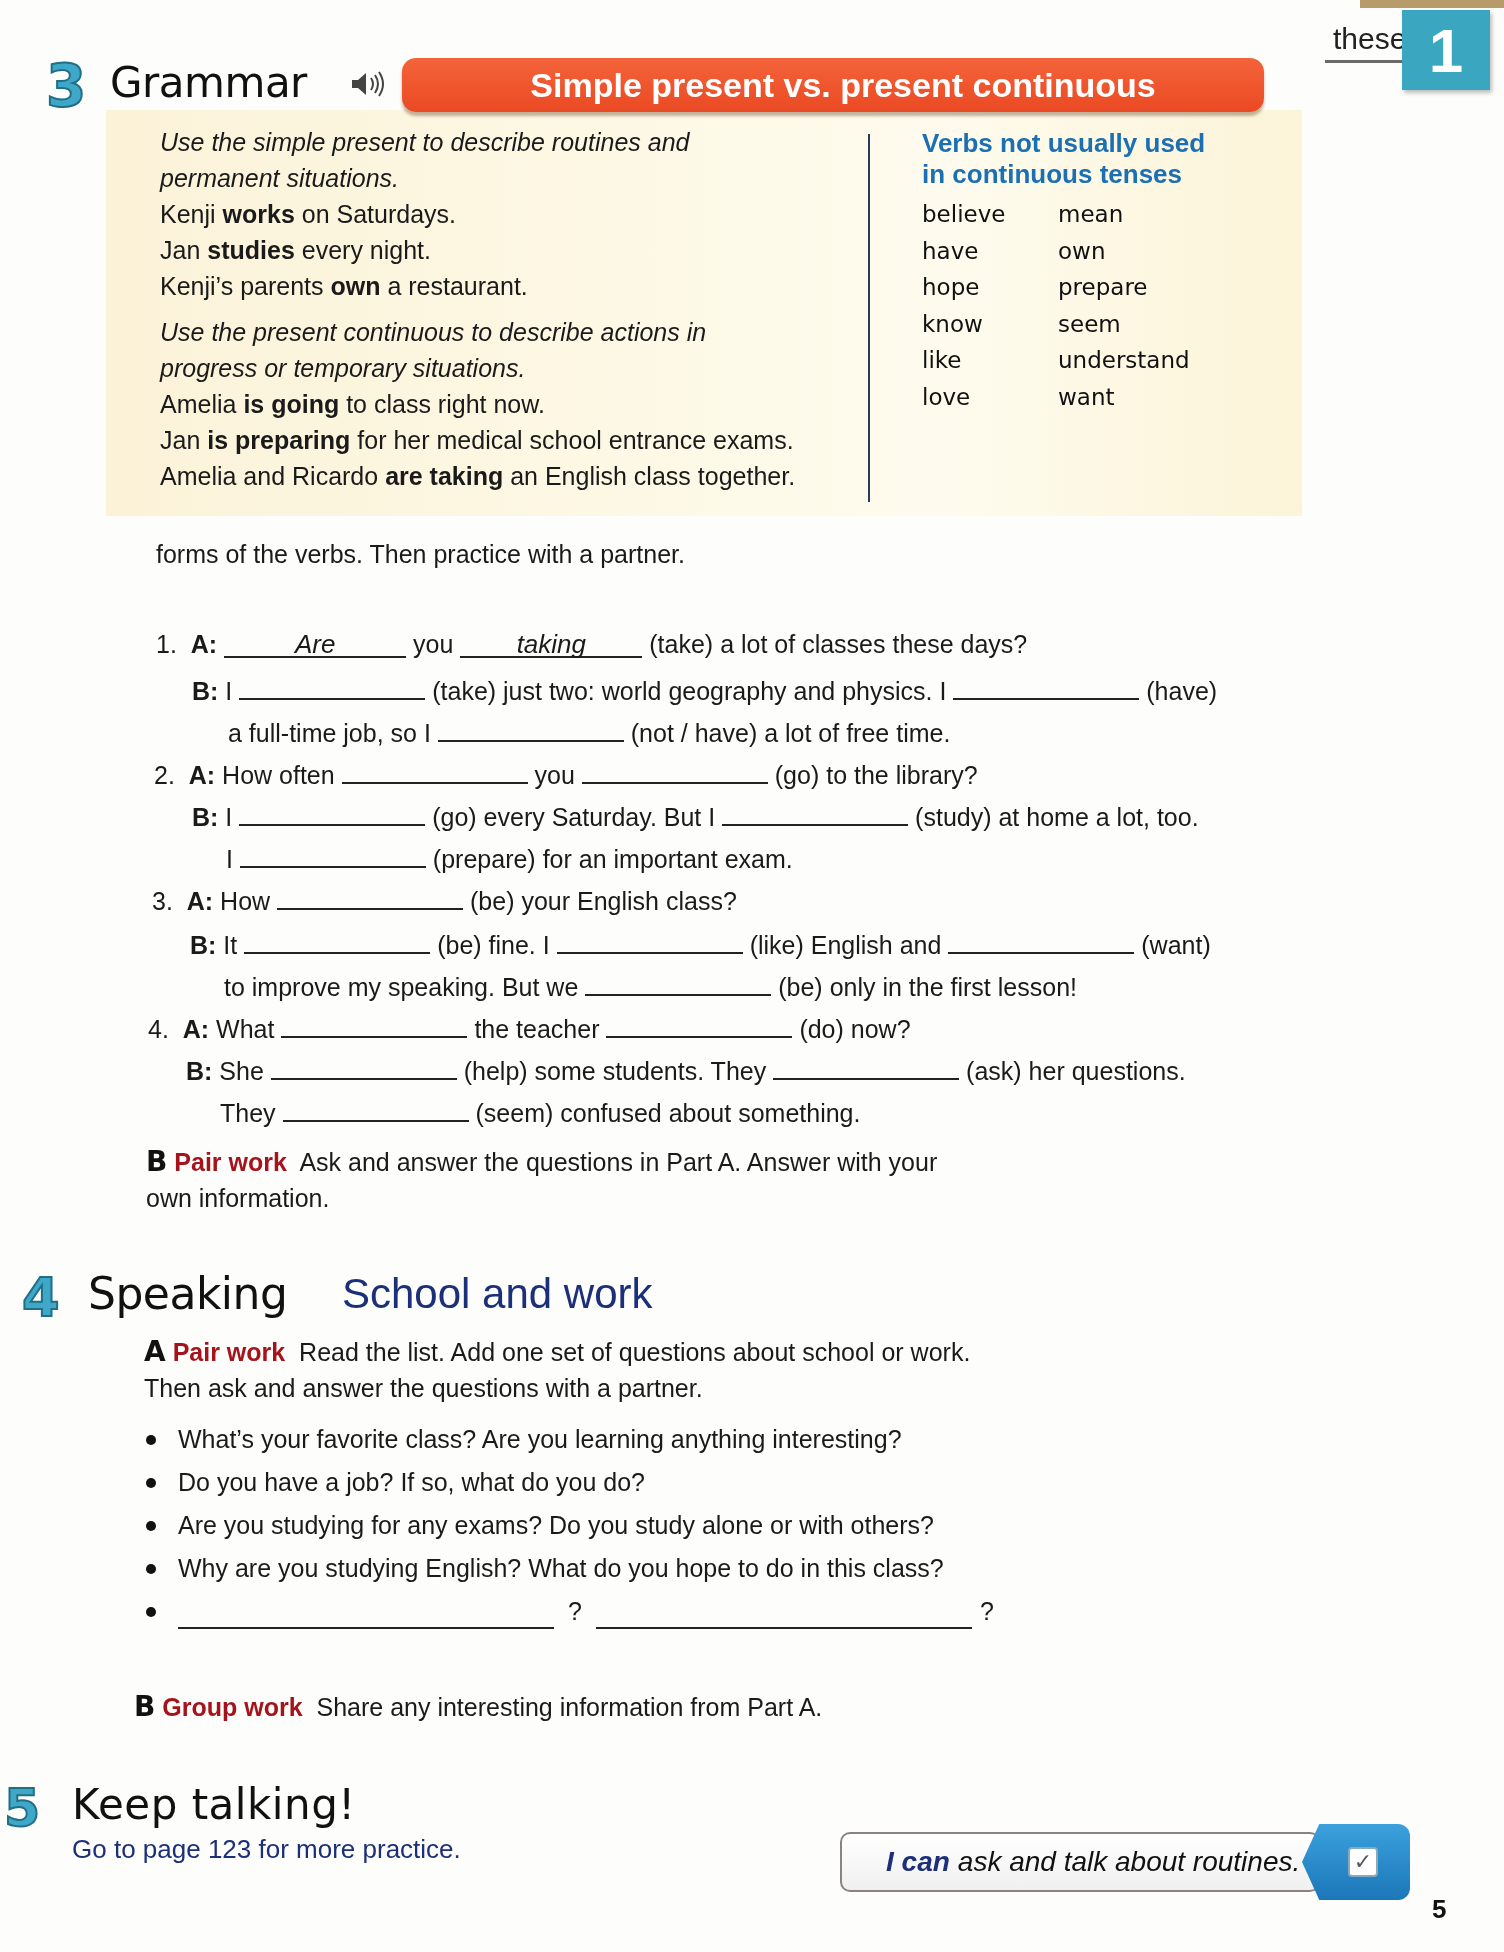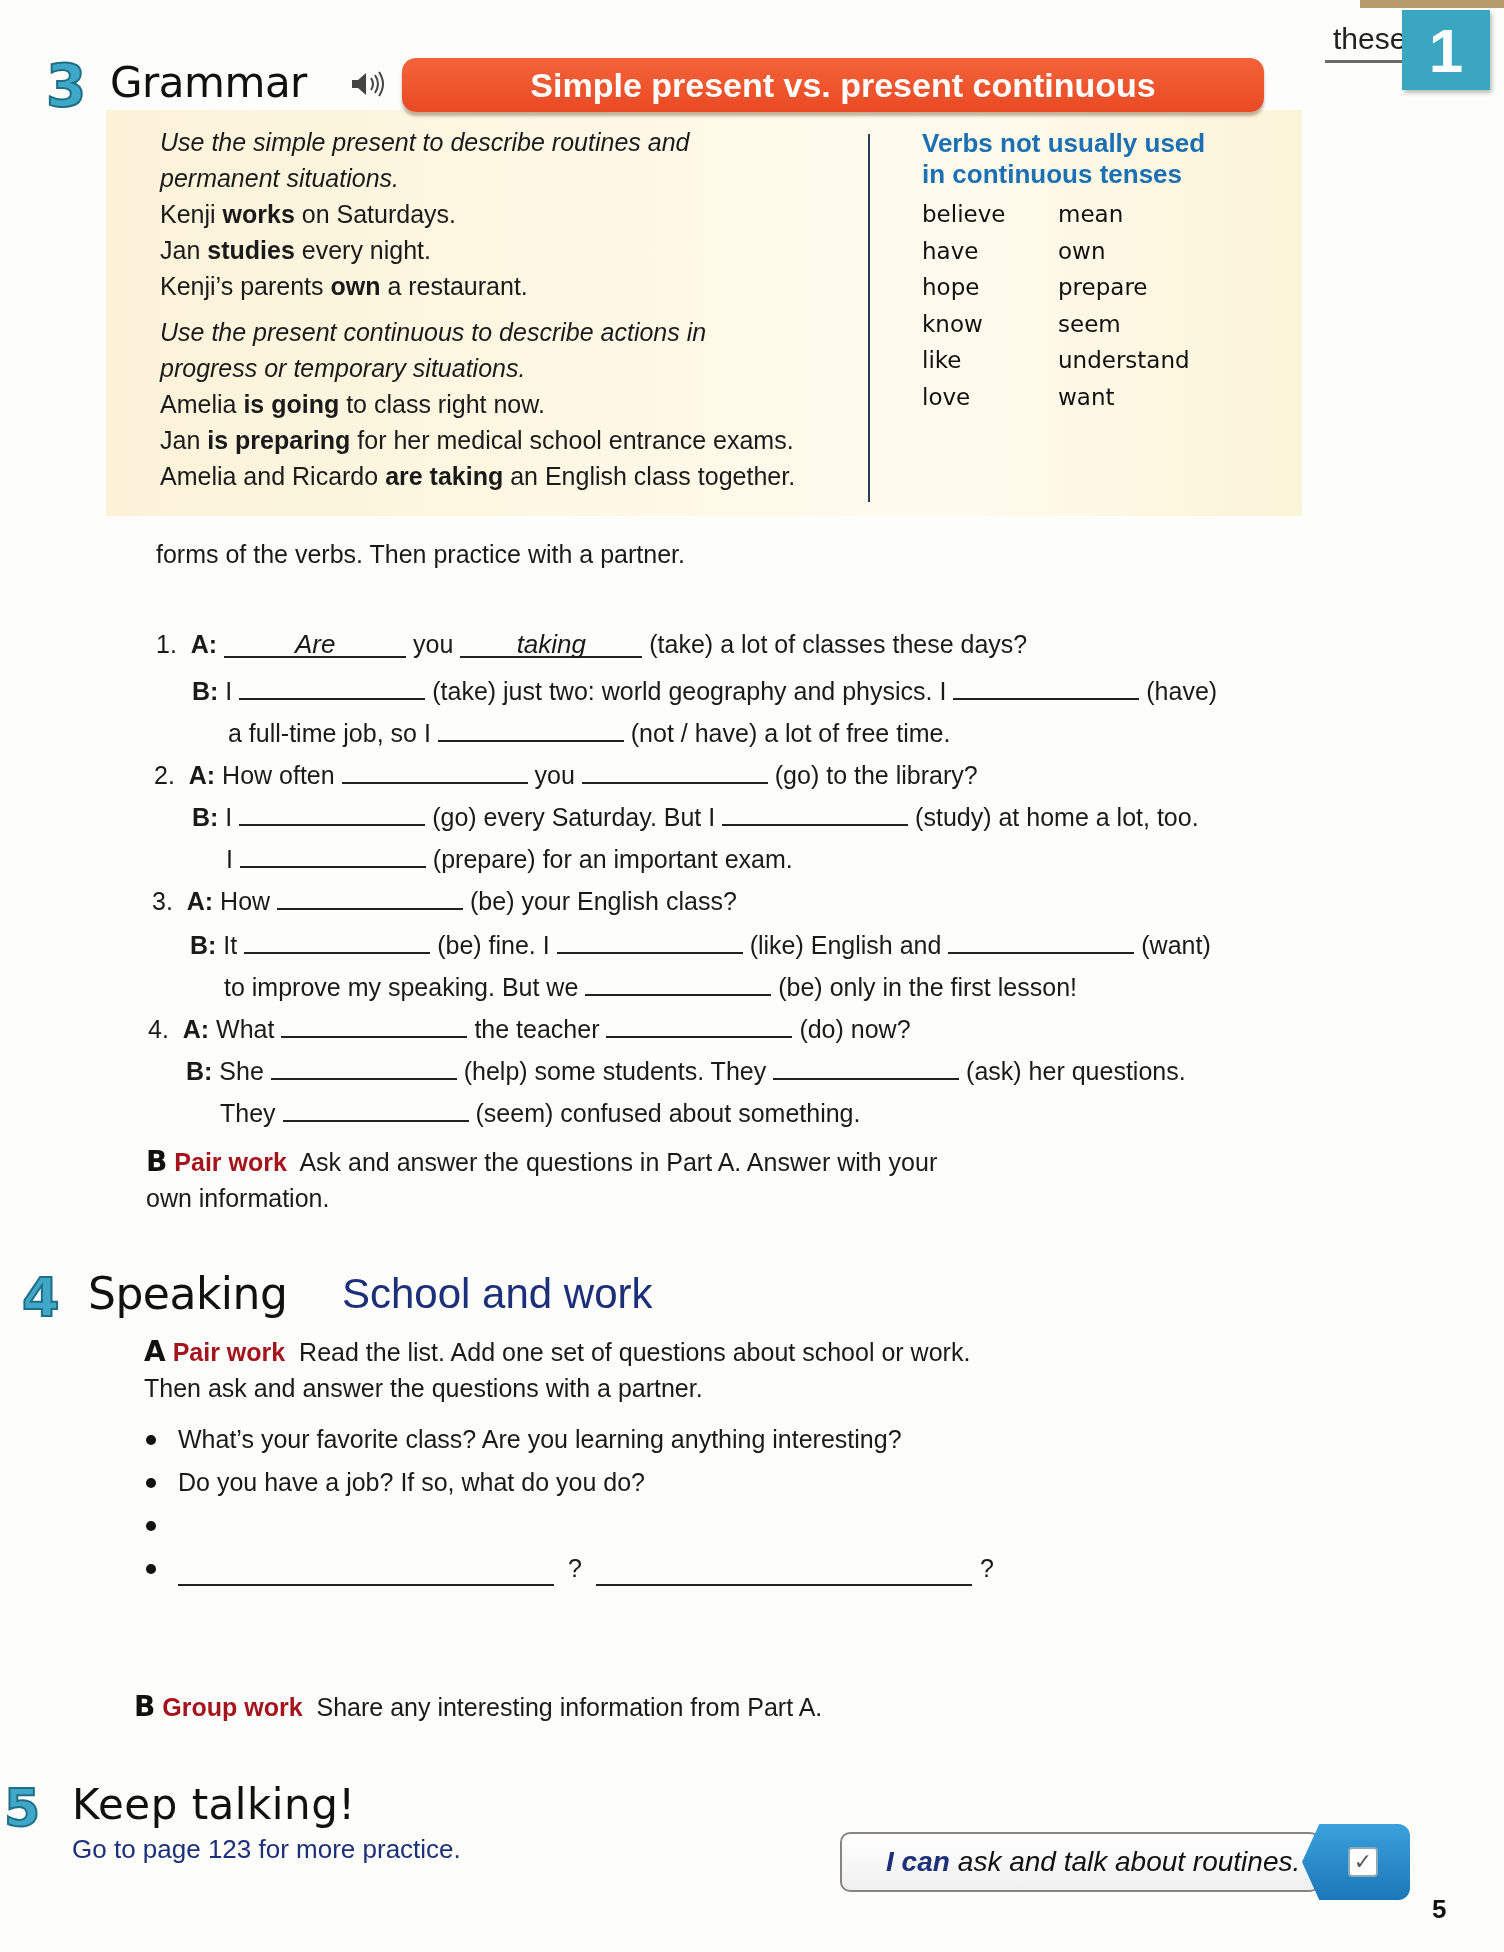--- a/index.html
+++ b/index.html
@@ -239,20 +239,25 @@
   <li>
       <span class="dot"></span>
       <span>What’s your favorite class? Are you learning anything interesting?</span>
     </li>
   <li>
       <span class="dot"></span>
       <span>Do you have a job? If so, what do you do?</span>
     </li>
   <li>
       <span class="dot"></span>
+      <span>Are you studying for any exams? Do you study alone or with others?</span>
+    </li>
+  <li>
+      <span class="dot"></span>
+      <span>Why are you studying English? What do you hope to do in this class?</span>
     </li>
   <li>
       <span class="dot"></span>
     <span class="blank" style="width:376px;"></span>
     <span style="margin:0 14px;">?</span>
     <span class="blank" style="width:376px;"></span>
     <span style="margin-left:8px;">?</span>
   </li>
 </ul>
 

